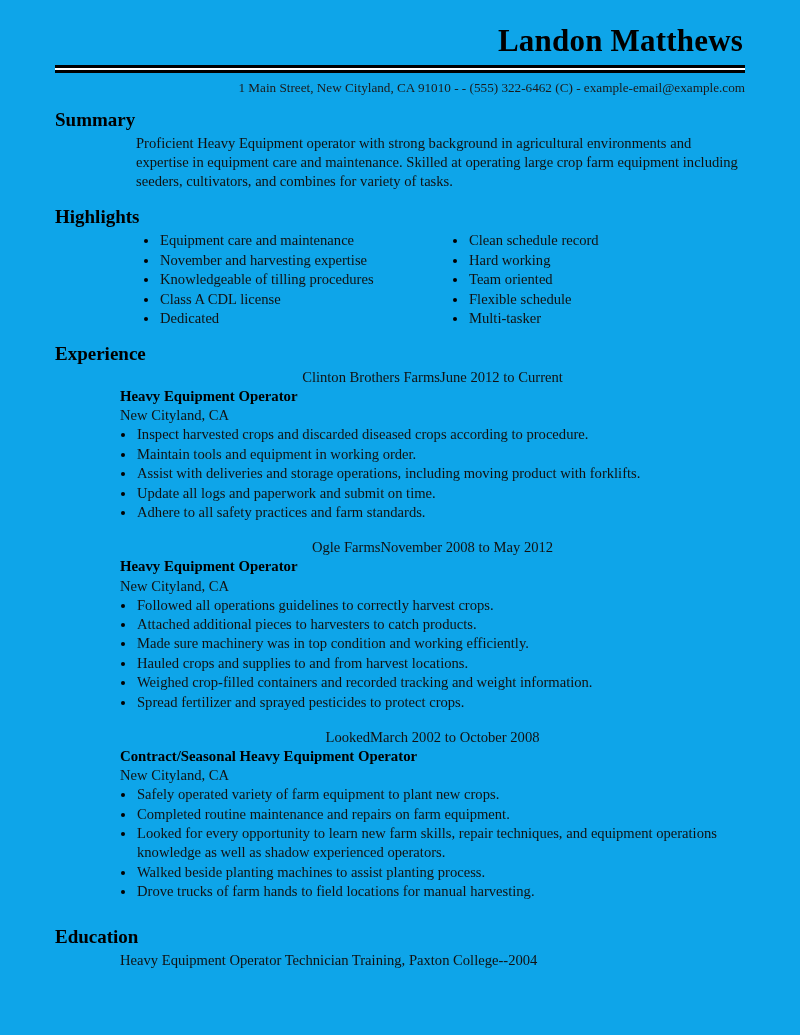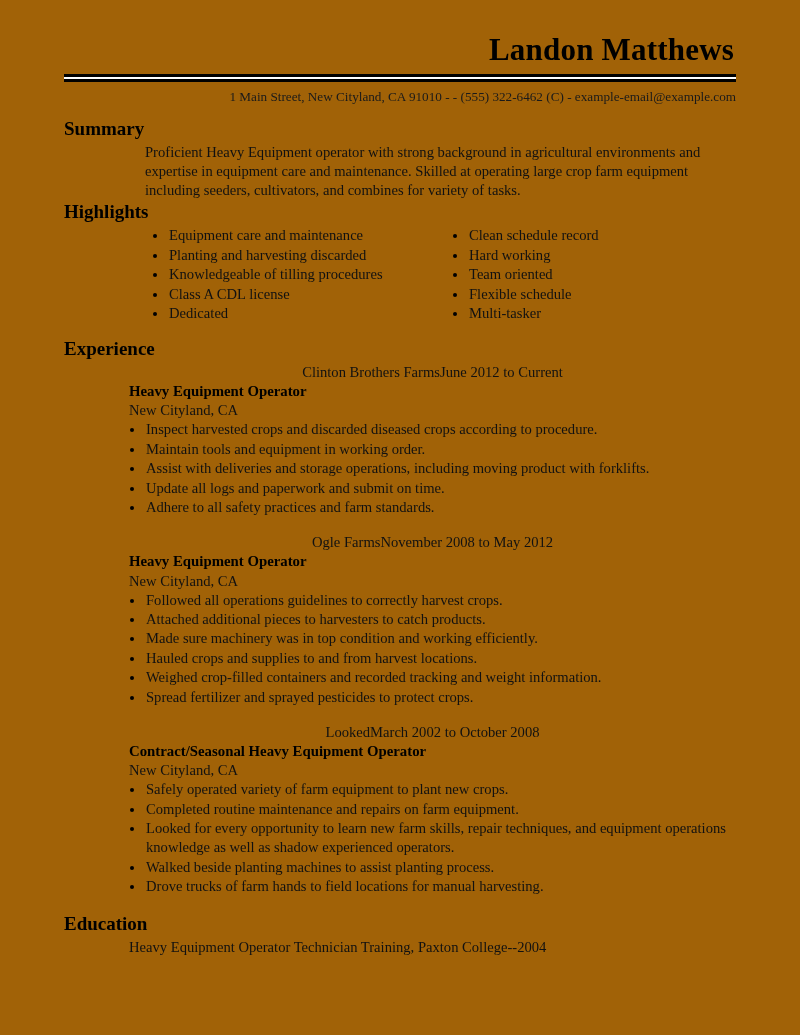--- a/index.html
+++ b/index.html
@@ -12,23 +12,23 @@
     width: 800px;
     height: 1035px;
     font-family: "Liberation Serif", "DejaVu Serif", serif;
     color: #111111;
     -webkit-font-smoothing: antialiased;
   }
   .page {
     position: relative;
     width: 800px;
     height: 1035px;
-    background: #a16207;
+    background: #0ea5e9;
     box-sizing: border-box;
-    padding: 12px;
+    padding: 3px;
     overflow: hidden;
   }
 
   
   .header {
     padding: 22px 52px 0 52px;
   }
   .name {
     text-align: right;
     font-size: 31px;
@@ -83,21 +83,21 @@
 
   #summary-section { margin-top: 13px; }
   .summary-text {
     font-size: 14.6px;
     line-height: 1.32;
     margin: 2px 0 0 16px;
     max-width: 632px;
   }
 
   
-  #highlights-section { }
+  #highlights-section { margin-top: 14px; }
   .highlights-columns {
     display: flex;
     padding-left: 88px; 
     margin-top: 3px;
     gap: 16px;
   }
   .hl-col {
     width: 317px;
     box-sizing: border-box;
   }
@@ -166,21 +166,21 @@
     max-width: 610px;
   }
 
   
   #experience-section .section-body {
     padding-left: 65px;
     padding-right: 0;
   }
 
   
-  #education-section { margin-top: 16px; }
+  #education-section { margin-top: 24px; }
   .education-line {
     font-size: 14.6px;
     line-height: 1.3;
     margin-top: 3px;
     color: #111111;
   }
 </style>
 </head>
 <body>
 
@@ -202,21 +202,21 @@
       <p class="summary-text">Proficient Heavy Equipment operator with strong background in agricultural environments and expertise in equipment care and maintenance. Skilled at operating large crop farm equipment including seeders, cultivators, and combines for variety of tasks.</p>
     </div>
   </div>
 
   <div class="section" id="highlights-section">
     <div class="section-title">Highlights</div>
     <div class="highlights-columns">
       <div class="hl-col">
         <ul class="bullets" id="hl-left">
             <li>Equipment care and maintenance</li>
-            <li>Planting and harvesting discarded</li>
+            <li>November and harvesting expertise</li>
             <li>Knowledgeable of tilling procedures</li>
             <li>Class A CDL license</li>
             <li>Dedicated</li>
           </ul>
       </div>
       <div class="hl-col">
         <ul class="bullets" id="hl-right">
             <li>Clean schedule record</li>
             <li>Hard working</li>
             <li>Team oriented</li>

